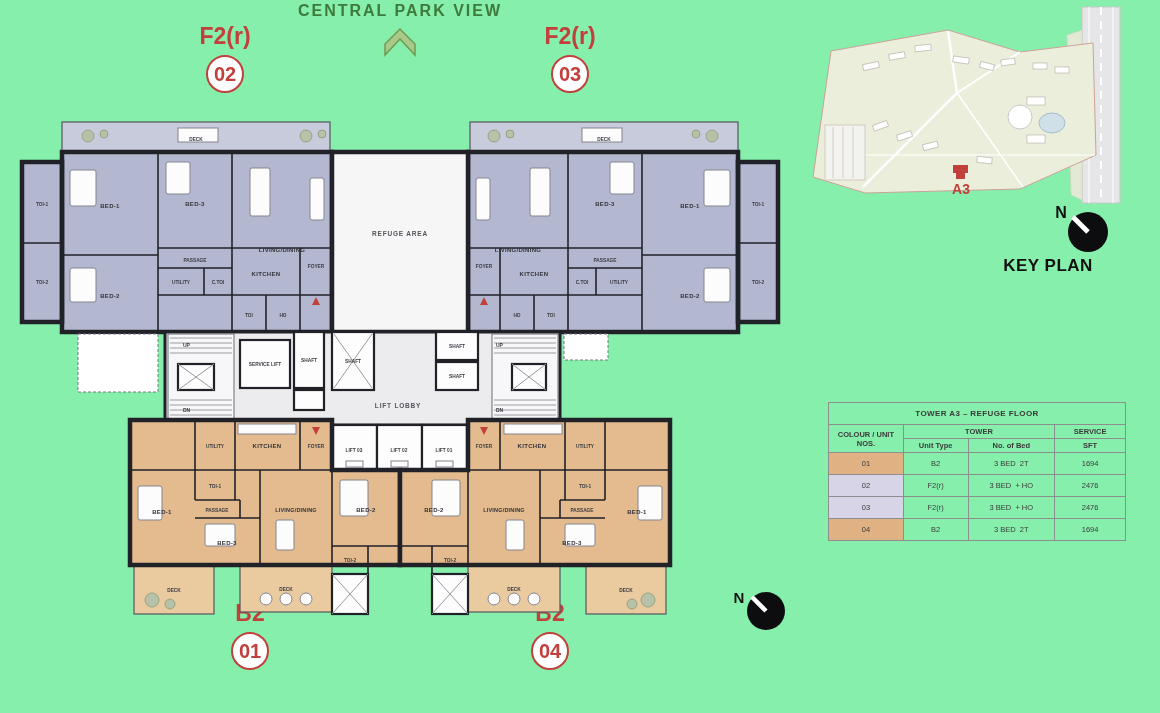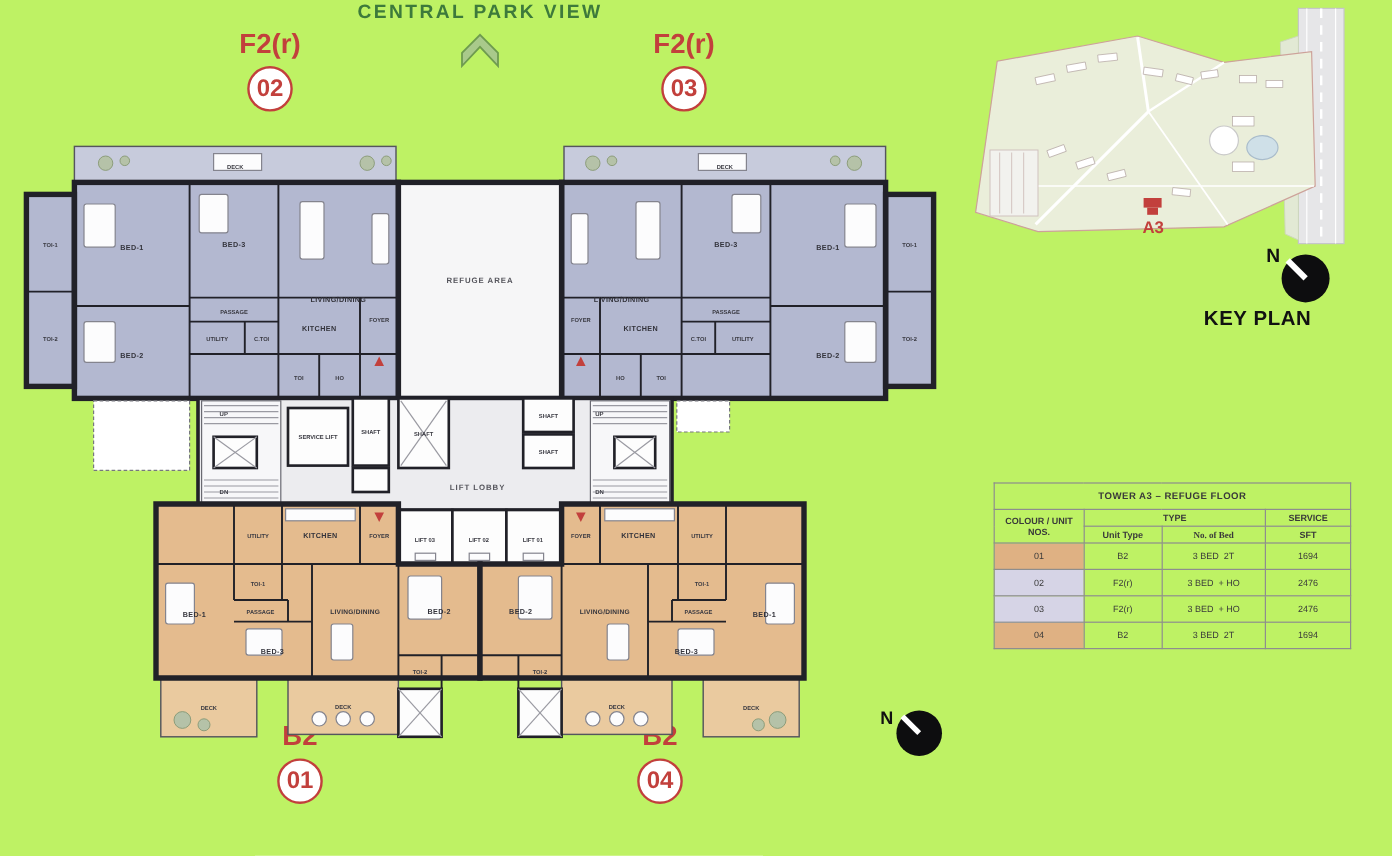--- a/index.html
+++ b/index.html
@@ -1,17 +1,17 @@
 <!DOCTYPE html>
 <html><head>
 <meta charset="utf-8">
 <style>
   * { margin:0; padding:0; box-sizing:border-box; }
   body { background:#fff; font-family:"Liberation Sans", sans-serif; }
-  #canvas { position:relative; width:1160px; height:713px; background:#bef264; overflow:hidden; }
+  #canvas { position:relative; width:1160px; height:713px; background:#86efac; overflow:hidden; }
 
   
   .page-title { position:absolute; left:250px; top:2px; width:300px; text-align:center;
     font-size:16px; font-weight:bold; letter-spacing:2px; color:#3d7a3b; }
   .title-arrow { position:absolute; left:382px; top:27px; }
 
   
   .unit-label { position:absolute; width:84px; text-align:center; }
   .unit-label .u-type { font-size:23px; font-weight:bold; color:#c2403c; line-height:24px; }
   .unit-label .u-circle { width:38px; height:38px; margin:7px auto 0 auto; border:2.5px solid #c2403c;
@@ -52,21 +52,21 @@
   .kp-a3 { font-size:14px; font-weight:bold; fill:#c2403c; text-anchor:middle; }
   .kp-n  { font-size:16px; font-weight:bold; fill:#111; text-anchor:middle; }
 
   
   #area-table { position:absolute; left:828px; top:402px; width:298px; border-collapse:collapse; }
   #area-table td { border:1px solid #8e8e8e; text-align:center; vertical-align:middle;
     color:#3a3a3a; padding:2px 1px; }
   #area-table .t-title { font-size:8px; font-weight:bold; height:22px; letter-spacing:.4px; }
   #area-table .t-h { font-size:7.5px; font-weight:bold; }
   #area-table .t-d { font-size:7.5px; height:22px; white-space:pre-wrap; }
-  .cw1 { width:75px;margin-top:12px; } .cw2 { width:65px; } .cw3 { width:87px;font-family:Liberation Serif, serif; } .cw4 { width:71px; }
+  .cw1 { width:75px;margin-top:12px; } .cw2 { width:65px; } .cw3 { width:87px; } .cw4 { width:71px; }
 </style>
 </head>
 <body>
 
 <div id="canvas">
 
   <div class="page-title">CENTRAL PARK VIEW</div>
   <svg class="title-arrow" width="36" height="30" viewBox="0 0 36 30">
     <polygon points="3,28 18,12 33,28 33,17 18,2 3,17" fill="#a9c98b" stroke="#6e9b4f" stroke-width="1.5"></polygon>
   </svg>
@@ -417,21 +417,21 @@
     <text class="kp-title" x="243" y="266">KEY PLAN</text>
   </svg>
 
   <table id="area-table">
     <tbody>
       <tr>
         <td class="t-title" colspan="4">TOWER A3 – REFUGE FLOOR</td>
       </tr>
       <tr>
         <td class="t-h cw1" rowspan="2">COLOUR / UNIT NOS.</td>
-        <td class="t-h" colspan="2">TYPE</td>
+        <td class="t-h" colspan="2">TOWER</td>
         <td class="t-h cw4">SERVICE</td>
       </tr>
       <tr>
         <td class="t-h cw2">Unit Type</td>
         <td class="t-h cw3">No. of Bed</td>
         <td class="t-h cw4">SFT</td>
       </tr>
       <tr>
         <td class="t-d" style="background-color: rgb(223, 177, 131);">01</td>
         <td class="t-d">B2</td>

